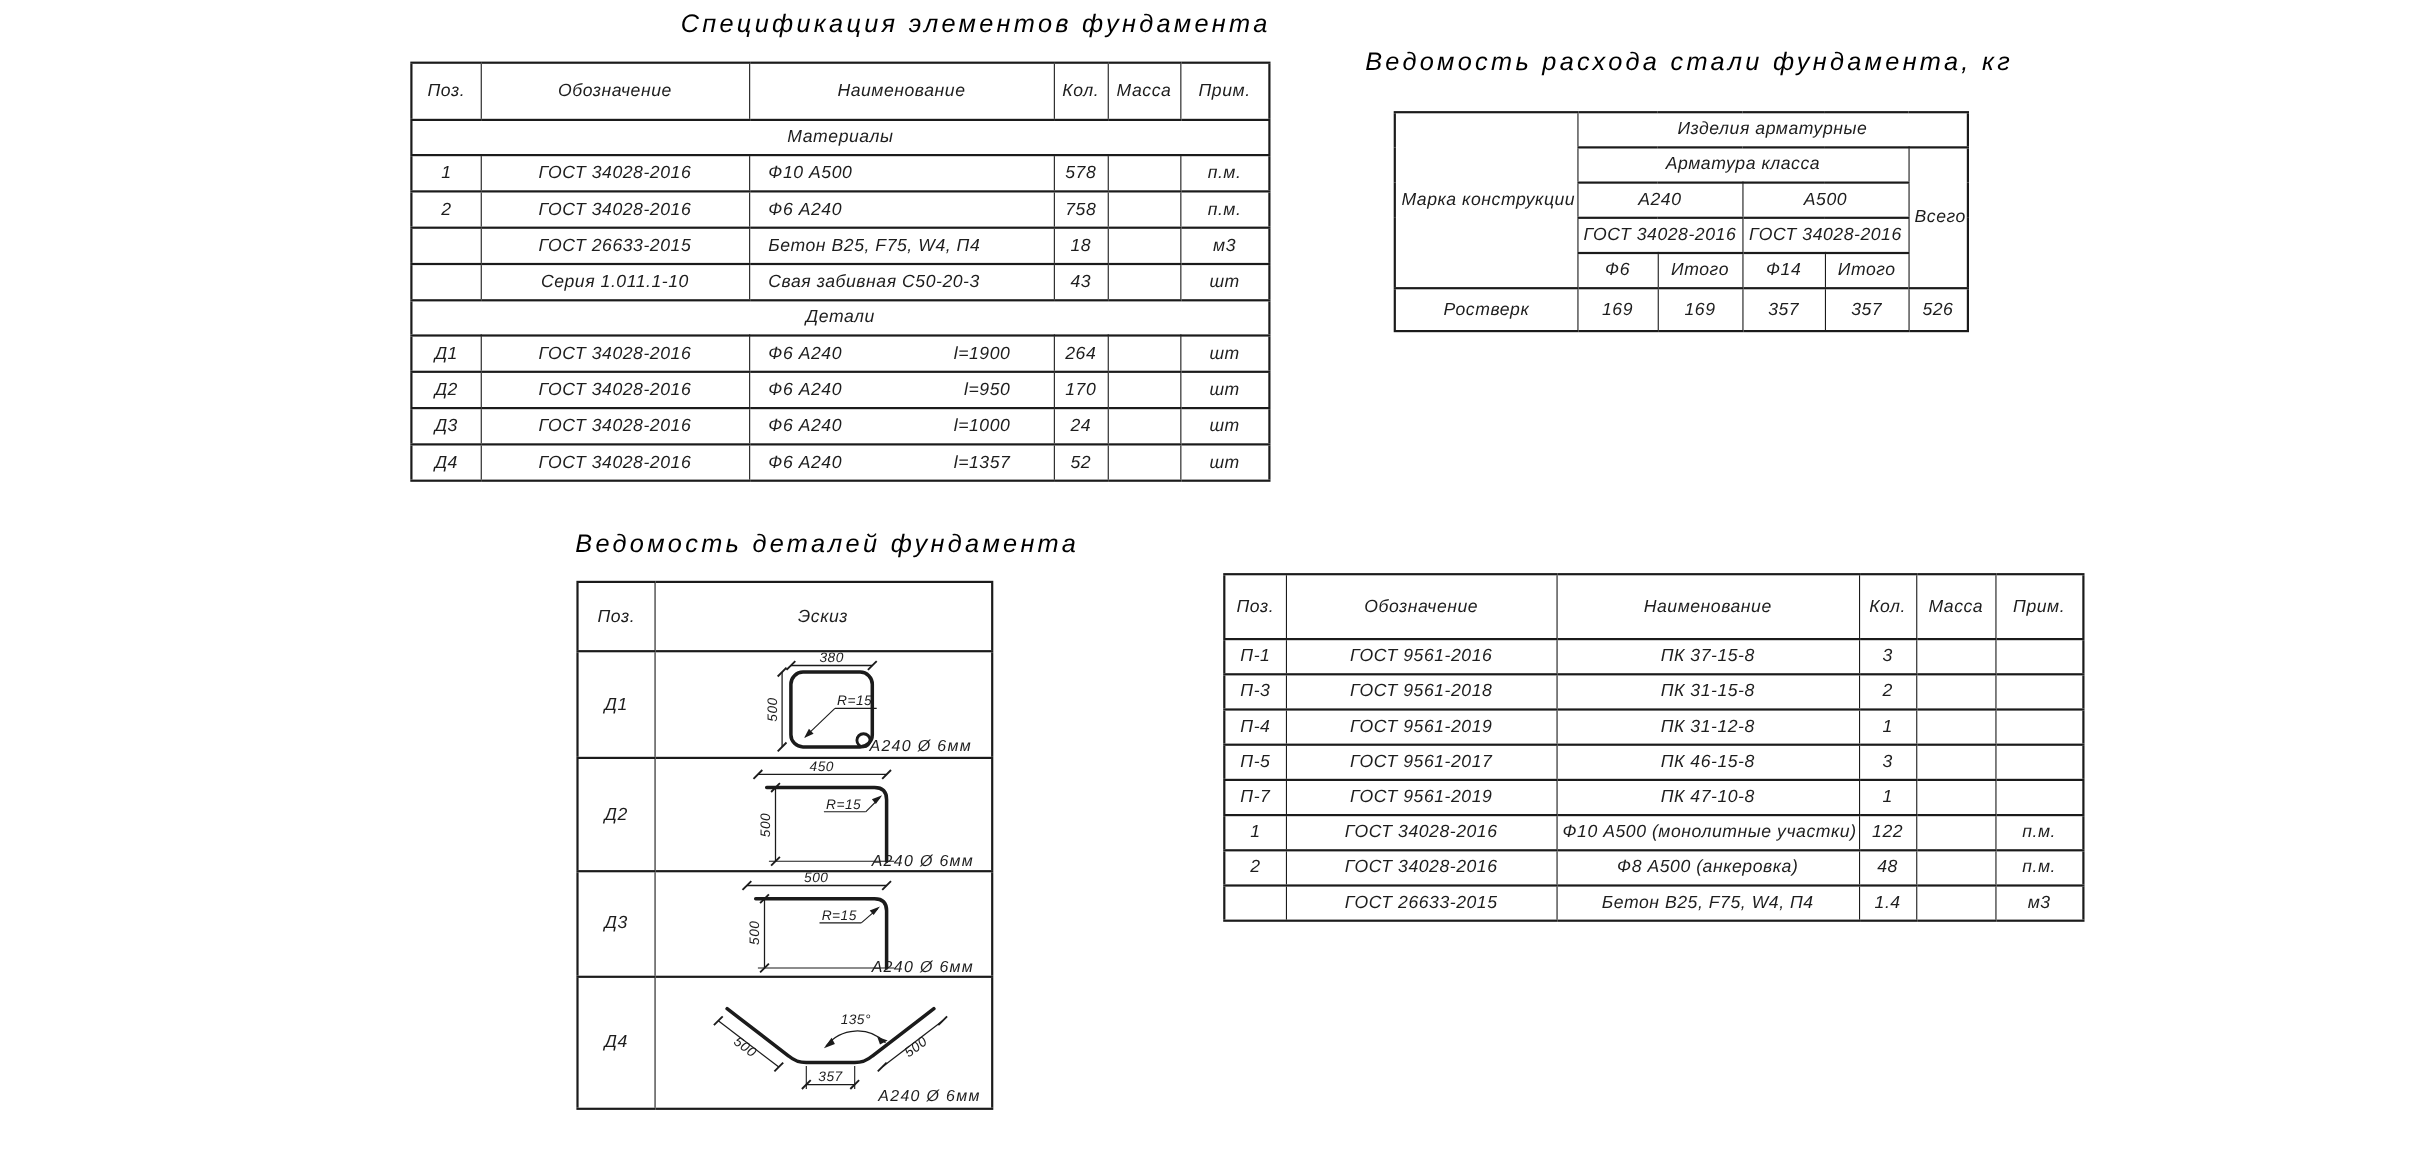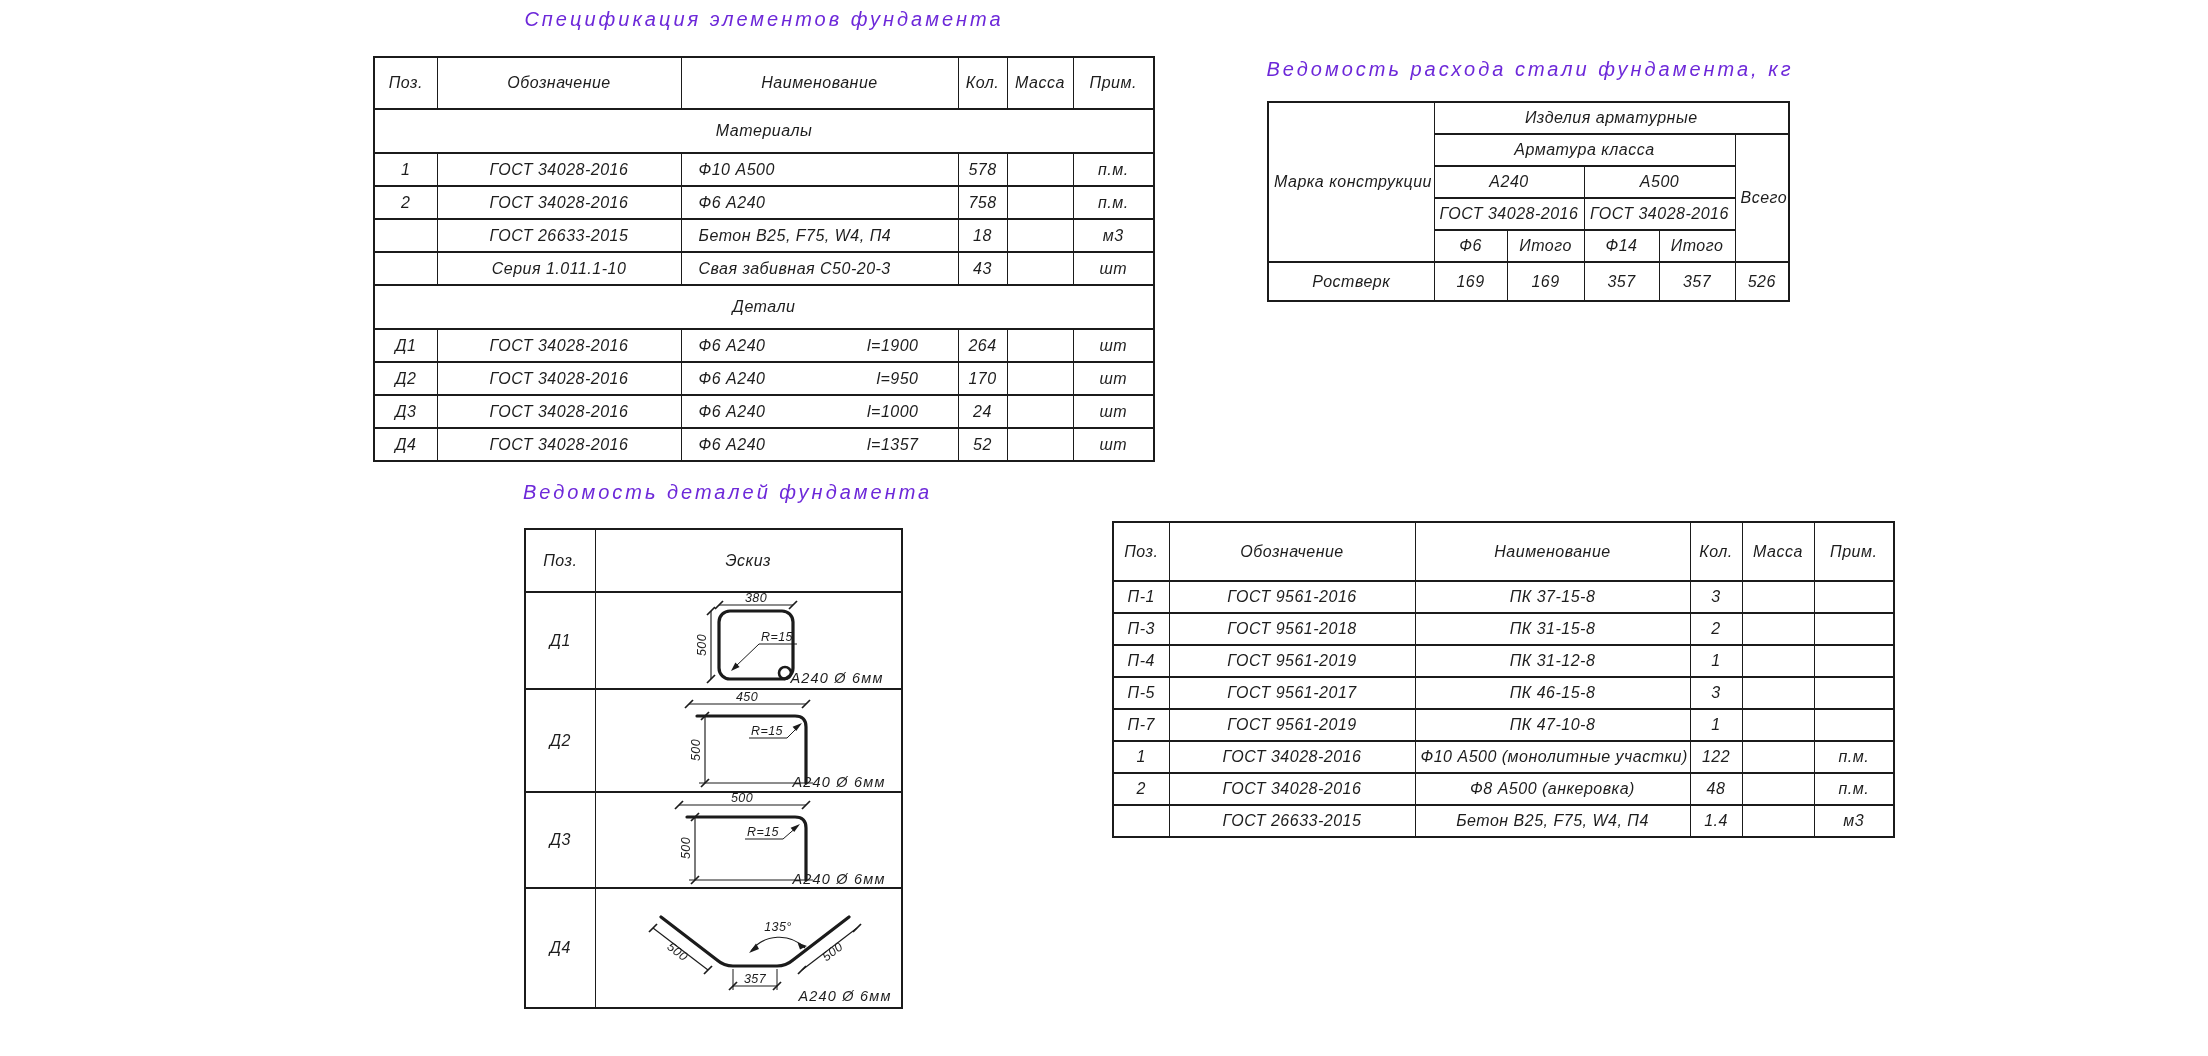--- a/index.html
+++ b/index.html
@@ -1,27 +1,27 @@
 <!DOCTYPE html>
 <html><head>
 <meta charset="utf-8">
 <style>
   html,body{margin:0;padding:0;background:#ffffff;}
   .sheet{position:relative;width:2208px;height:1056px;background:#ffffff;
     font-family:"Liberation Sans",sans-serif;font-style:italic;color:#1d1d1d;overflow:hidden;}
-  .ttl{position:absolute;text-align:center;font-size:20px;letter-spacing:3px;
-    color:#6d28d9;white-space:nowrap;}
+  .ttl{position:absolute;text-align:right;font-size:23px;letter-spacing:3px;
+    color:#000000;white-space:nowrap;}
   table.tbl{position:absolute;border-collapse:collapse;table-layout:fixed;background:#fff;
     border:2.6px solid #1b1b1b;}
   table.tbl td{border:1.4px solid #1b1b1b;border-top-width:2px;border-bottom-width:2px;
     font-size:16px;letter-spacing:0.5px;text-align:center;vertical-align:middle;
     padding:0 5px;font-style:italic;color:#1d1d1d;overflow:hidden;white-space:nowrap;}
   tr.rh td{border-bottom-width:2.6px;}
   tr.rh{height:52px;}
-  tr.rs{height:44px;margin-top:16px;}
+  tr.rs{height:32px;margin-top:16px;}
   tr.rd{height:33px;}
   tr.rh4{height:59px;}
   tr.rh4 td{border-bottom-width:2.6px;}
   tr.rd4{height:32px;}
   tr.r2{height:32px;}
   tr.r2l{height:39px;}
   tr.r3h{height:63px;}
   tr.r3h td{border-bottom-width:2.6px;}
   td.lft{text-align:left;padding-left:12px;}
   td.namecell{text-align:left;padding:0;}
@@ -169,21 +169,21 @@
               <span>l=1357</span>
             </div>
           </td>
       <td>52</td>
       <td></td>
       <td>шт</td>
     </tr>
   </tbody>
     </table>
 
-  <div class="ttl" style="left:1230px;top:58px;width:600px;">Ведомость расхода стали фундамента, кг</div>
+  <div class="ttl" style="left:1230px;top:43px;width:600px;">Ведомость расхода стали фундамента, кг</div>
 
   <table class="tbl" style="left:1267px;top:101px;width:521px;">
     <colgroup>
         <col style="width:166px">
         <col style="width:73px">
         <col style="width:77px">
         <col style="width:75px">
         <col style="width:76px">
         <col style="width:54px">
       </colgroup>

